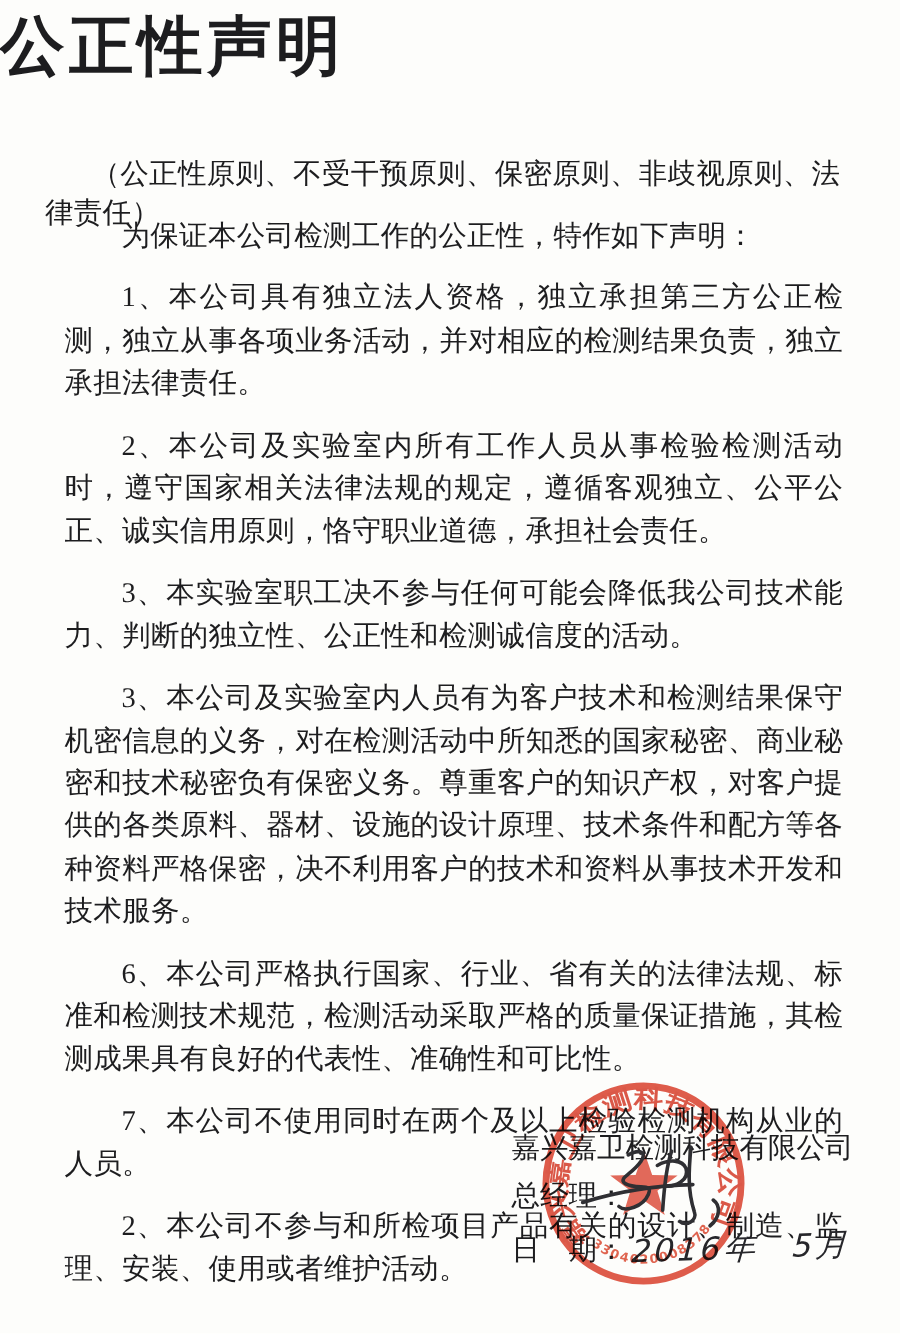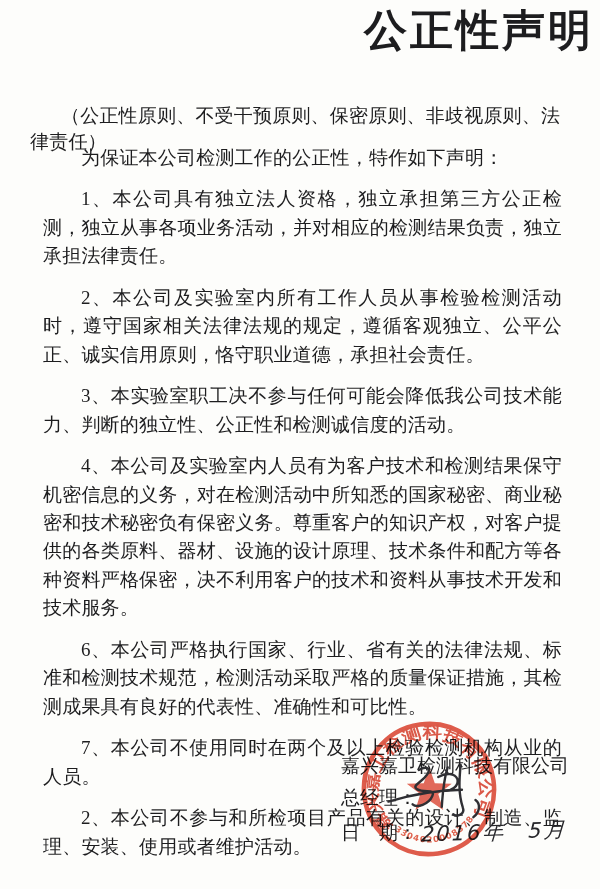--- a/index.html
+++ b/index.html
@@ -10,23 +10,23 @@
   }
   .page {
     position: relative;
     width: 600px; height: 889px;
     background: #fdfdfb;
     color: #1d1d1f;
     overflow: hidden;
   }
   .doc-title {
     position: absolute;
-    top: 2px; left: 0; right: 6px;
+    top: 2px; left: 0; right: 16px;
     margin: 0;
-    text-align: right;
+    text-align: left;
     font-size: 43px;
     font-weight: bold;
     letter-spacing: 3px;
   }
   .principles {
     position: absolute;
     top: 103px; left: 30px; width: 545px;
     margin: 0;
     font-size: 19px;
     font-weight: normal;
@@ -109,21 +109,21 @@
 
   <h1 class="doc-title">公正性声明</h1>
 
   <p class="principles">（公正性原则、不受干预原则、保密原则、非歧视原则、法律责任）</p>
 
   <div class="body-text">
     <p>为保证本公司检测工作的公正性，特作如下声明：</p>
     <p>1、本公司具有独立法人资格，独立承担第三方公正检测，独立从事各项业务活动，并对相应的检测结果负责，独立承担法律责任。</p>
     <p>2、本公司及实验室内所有工作人员从事检验检测活动时，遵守国家相关法律法规的规定，遵循客观独立、公平公正、诚实信用原则，恪守职业道德，承担社会责任。</p>
     <p>3、本实验室职工决不参与任何可能会降低我公司技术能力、判断的独立性、公正性和检测诚信度的活动。</p>
-    <p>4、本公司及实验室内人员有为客户技术和检测结果保守机密信息的义务，对在检测活动中所知悉的国家秘密、商业秘密和技术秘密负有保密义务。尊重客户的知识产权，对客户提供的各类原料、器材、设施的设计原理、技术条件和配方等各种资料严格保密，决不利用客户的技术和资料从事技术开发和技术服务。</p>
+    <p>3、本公司及实验室内人员有为客户技术和检测结果保守机密信息的义务，对在检测活动中所知悉的国家秘密、商业秘密和技术秘密负有保密义务。尊重客户的知识产权，对客户提供的各类原料、器材、设施的设计原理、技术条件和配方等各种资料严格保密，决不利用客户的技术和资料从事技术开发和技术服务。</p>
     <p>6、本公司严格执行国家、行业、省有关的法律法规、标准和检测技术规范，检测活动采取严格的质量保证措施，其检测成果具有良好的代表性、准确性和可比性。</p>
     <p>7、本公司不使用同时在两个及以上检验检测机构从业的人员。</p>
     <p>2、本公司不参与和所检项目产品有关的设计、制造、监理、安装、使用或者维护活动。</p>
   </div>
 
   <div class="sig-block">
     <div class="sig-company">嘉兴嘉卫检测科技有限公司</div>
     <div class="sig-line">
       <span>总经理：</span>
     </div>

